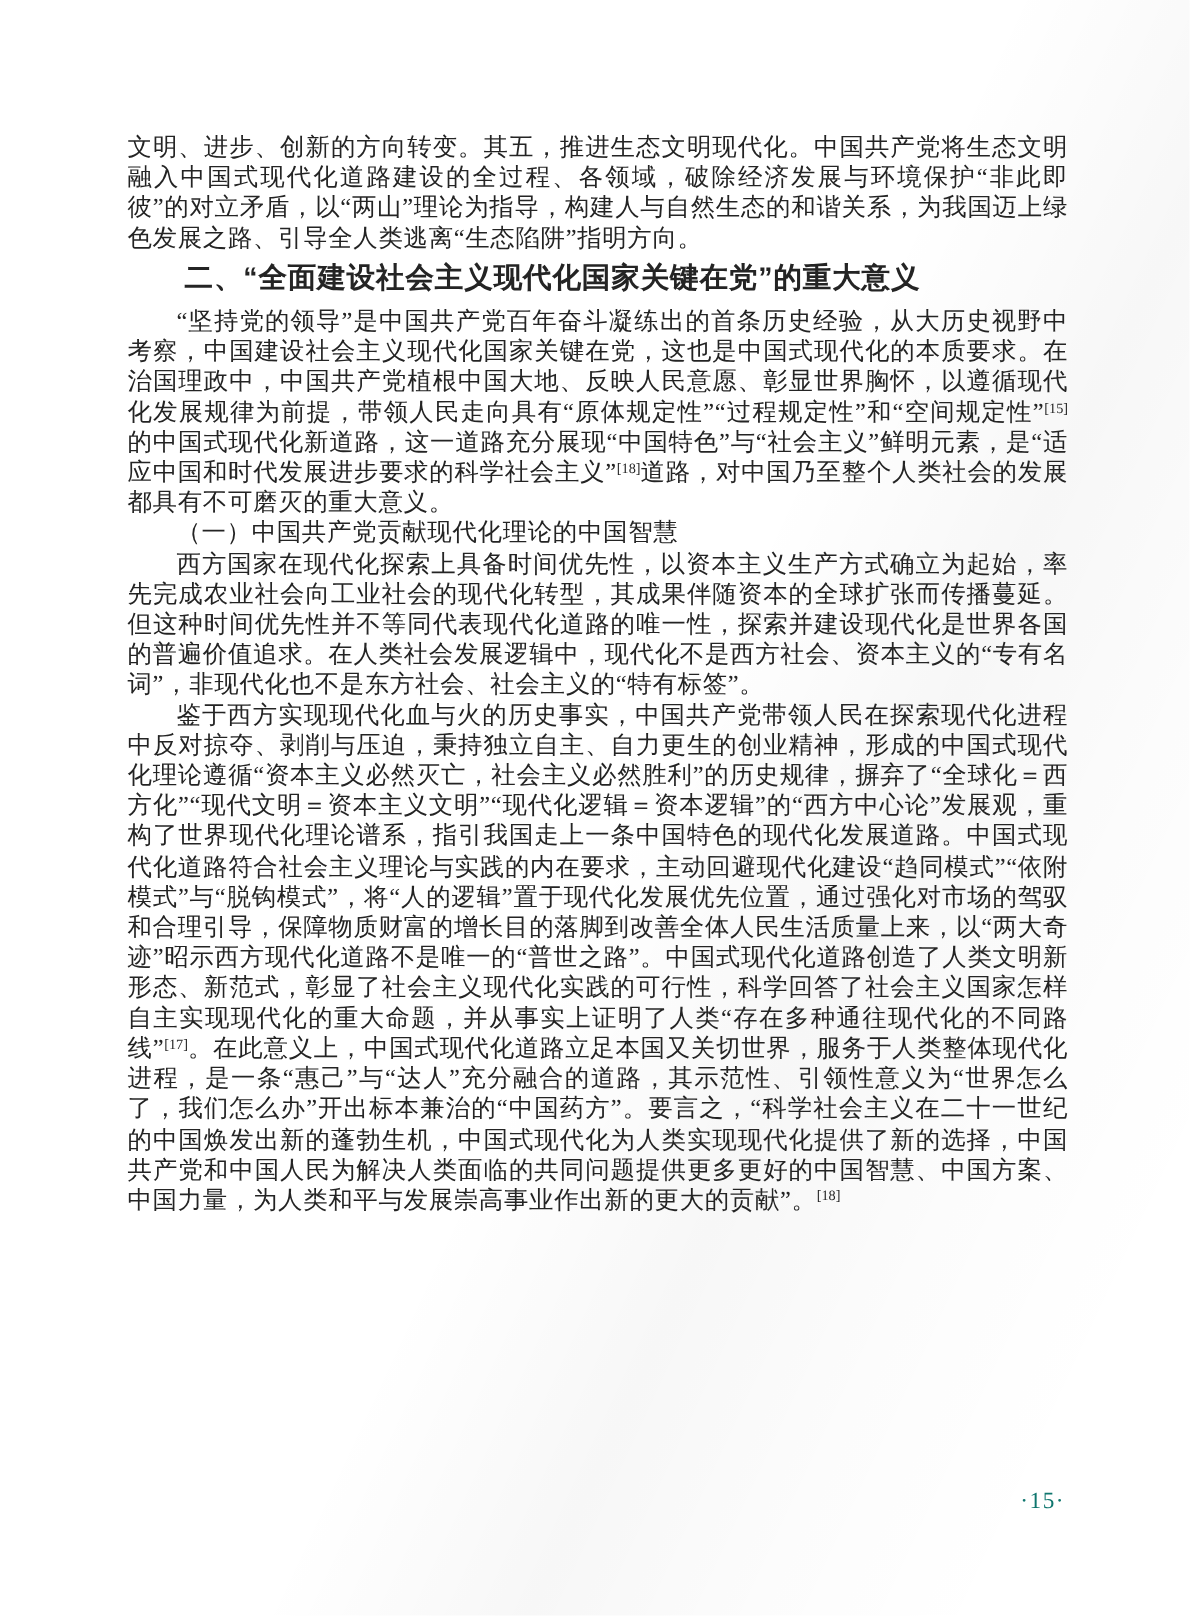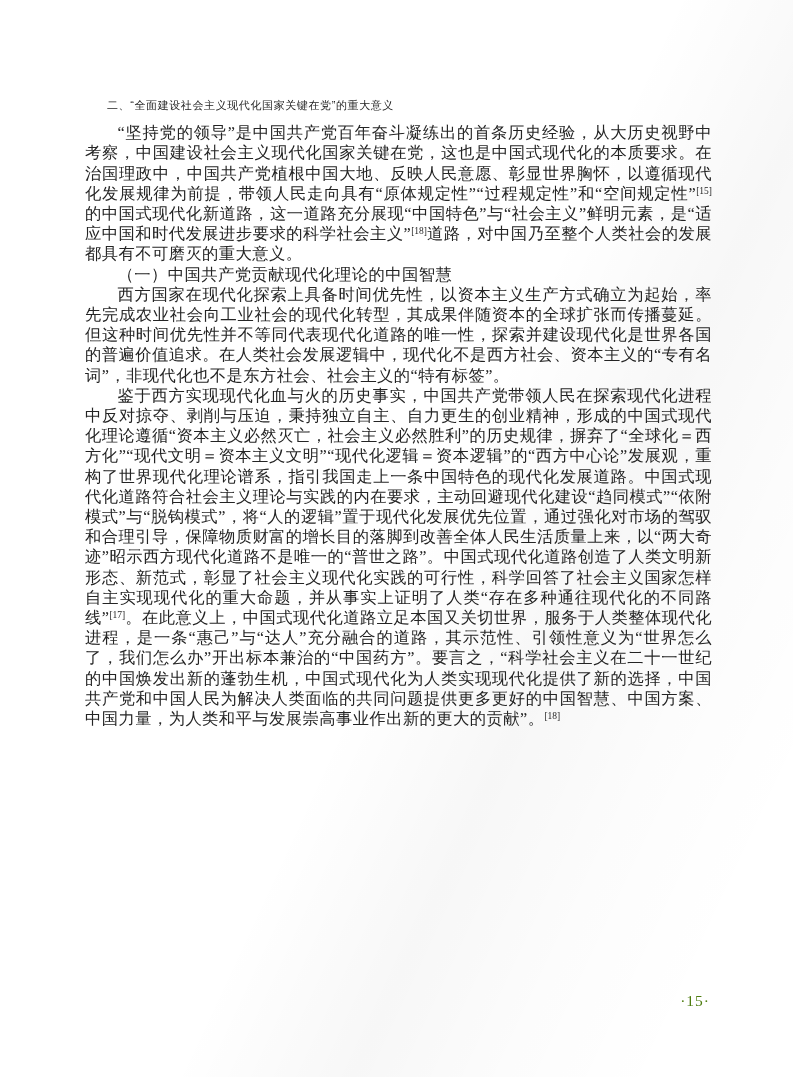--- a/index.html
+++ b/index.html
@@ -31,49 +31,50 @@
     line-height: 20.2px;
     letter-spacing: 0.45px;
     text-align: justify;
     text-justify: inter-ideograph;
   }
   .text-block p { margin: 0; padding: 0; }
   p.paragraph { text-indent: 0; }
   p.paragraph.indent { text-indent: 2em; }
   p.heading {
     font-family: "Liberation Sans", "DejaVu Sans", sans-serif;
-    font-weight: 400;
-    font-size: 11px;
+    font-weight: 700;
+    font-size: 19px;
     text-indent: 2em;
     margin: 7px 0 8px 0;
     letter-spacing: 0.6px;
   }
   p.subheading { text-indent: 2em; }
   sup.ref {
     font-size: 9.5px;
     letter-spacing: 0;
     line-height: 0;
     vertical-align: 5px;
     margin-top: 16px;
   }
   .page-number {
     position: absolute;
     top: 992px;
     right: 83px;
     font-size: 15.5px;
     letter-spacing: 1px;
-    color: #4d7c0f;
+    color: #0f766e;
   }
 </style>
 </head>
 <body>
 
 <div class="page">
   <div class="scan-band"></div>
   <div class="text-block" id="article-body">
+      <p class="paragraph">文明、进步、创新的方向转变。其五，推进生态文明现代化。中国共产党将生态文明融入中国式现代化道路建设的全过程、各领域，破除经济发展与环境保护“非此即彼”的对立矛盾，以“两山”理论为指导，构建人与自然生态的和谐关系，为我国迈上绿色发展之路、引导全人类逃离“生态陷阱”指明方向。</p>
       <p class="heading">二、“全面建设社会主义现代化国家关键在党”的重大意义</p>
       <p class="paragraph indent">“坚持党的领导”是中国共产党百年奋斗凝练出的首条历史经验，从大历史视野中考察，中国建设社会主义现代化国家关键在党，这也是中国式现代化的本质要求。在治国理政中，中国共产党植根中国大地、反映人民意愿、彰显世界胸怀，以遵循现代化发展规律为前提，带领人民走向具有“原体规定性”“过程规定性”和“空间规定性”<sup class="ref">[15]</sup>的中国式现代化新道路，这一道路充分展现“中国特色”与“社会主义”鲜明元素，是“适应中国和时代发展进步要求的科学社会主义”<sup class="ref">[18]</sup>道路，对中国乃至整个人类社会的发展都具有不可磨灭的重大意义。</p>
       <p class="subheading">（一）中国共产党贡献现代化理论的中国智慧</p>
       <p class="paragraph indent">西方国家在现代化探索上具备时间优先性，以资本主义生产方式确立为起始，率先完成农业社会向工业社会的现代化转型，其成果伴随资本的全球扩张而传播蔓延。但这种时间优先性并不等同代表现代化道路的唯一性，探索并建设现代化是世界各国的普遍价值追求。在人类社会发展逻辑中，现代化不是西方社会、资本主义的“专有名词”，非现代化也不是东方社会、社会主义的“特有标签”。</p>
       <p class="paragraph indent">鉴于西方实现现代化血与火的历史事实，中国共产党带领人民在探索现代化进程中反对掠夺、剥削与压迫，秉持独立自主、自力更生的创业精神，形成的中国式现代化理论遵循“资本主义必然灭亡，社会主义必然胜利”的历史规律，摒弃了“全球化＝西方化”“现代文明＝资本主义文明”“现代化逻辑＝资本逻辑”的“西方中心论”发展观，重构了世界现代化理论谱系，指引我国走上一条中国特色的现代化发展道路。中国式现代化道路符合社会主义理论与实践的内在要求，主动回避现代化建设“趋同模式”“依附模式”与“脱钩模式”，将“人的逻辑”置于现代化发展优先位置，通过强化对市场的驾驭和合理引导，保障物质财富的增长目的落脚到改善全体人民生活质量上来，以“两大奇迹”昭示西方现代化道路不是唯一的“普世之路”。中国式现代化道路创造了人类文明新形态、新范式，彰显了社会主义现代化实践的可行性，科学回答了社会主义国家怎样自主实现现代化的重大命题，并从事实上证明了人类“存在多种通往现代化的不同路线”<sup class="ref">[17]</sup>。在此意义上，中国式现代化道路立足本国又关切世界，服务于人类整体现代化进程，是一条“惠己”与“达人”充分融合的道路，其示范性、引领性意义为“世界怎么了，我们怎么办”开出标本兼治的“中国药方”。要言之，“科学社会主义在二十一世纪的中国焕发出新的蓬勃生机，中国式现代化为人类实现现代化提供了新的选择，中国共产党和中国人民为解决人类面临的共同问题提供更多更好的中国智慧、中国方案、中国力量，为人类和平与发展崇高事业作出新的更大的贡献”。<sup class="ref">[18]</sup></p>
     </div>
   <div class="page-number">·15·</div>
 </div>
 
 </body></html>

